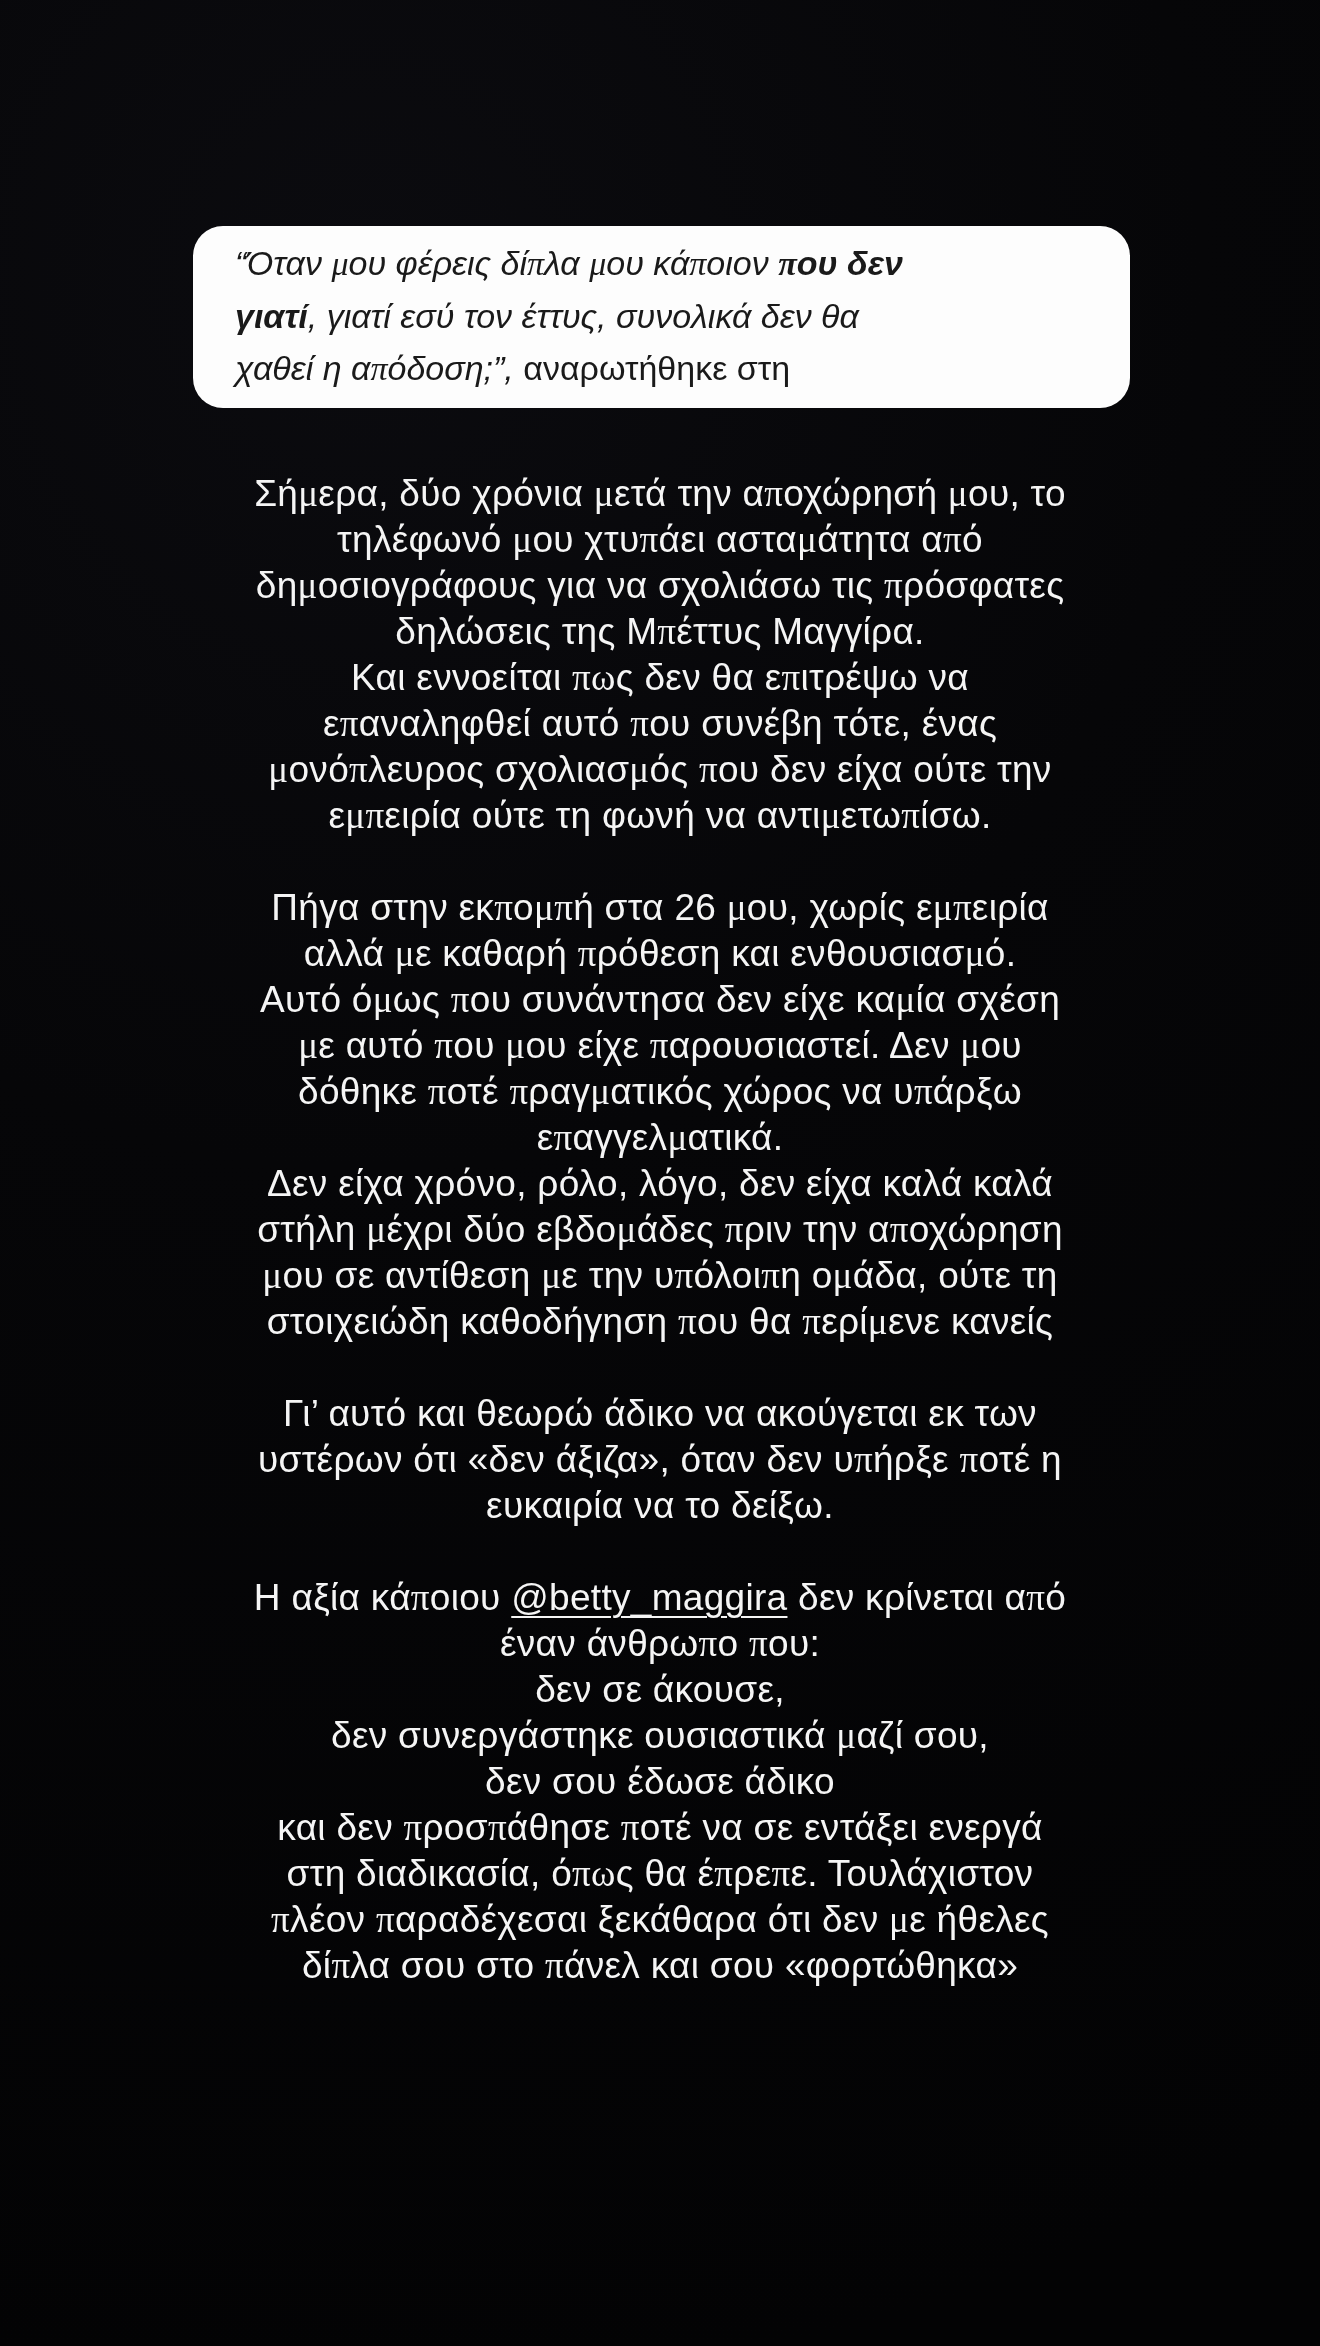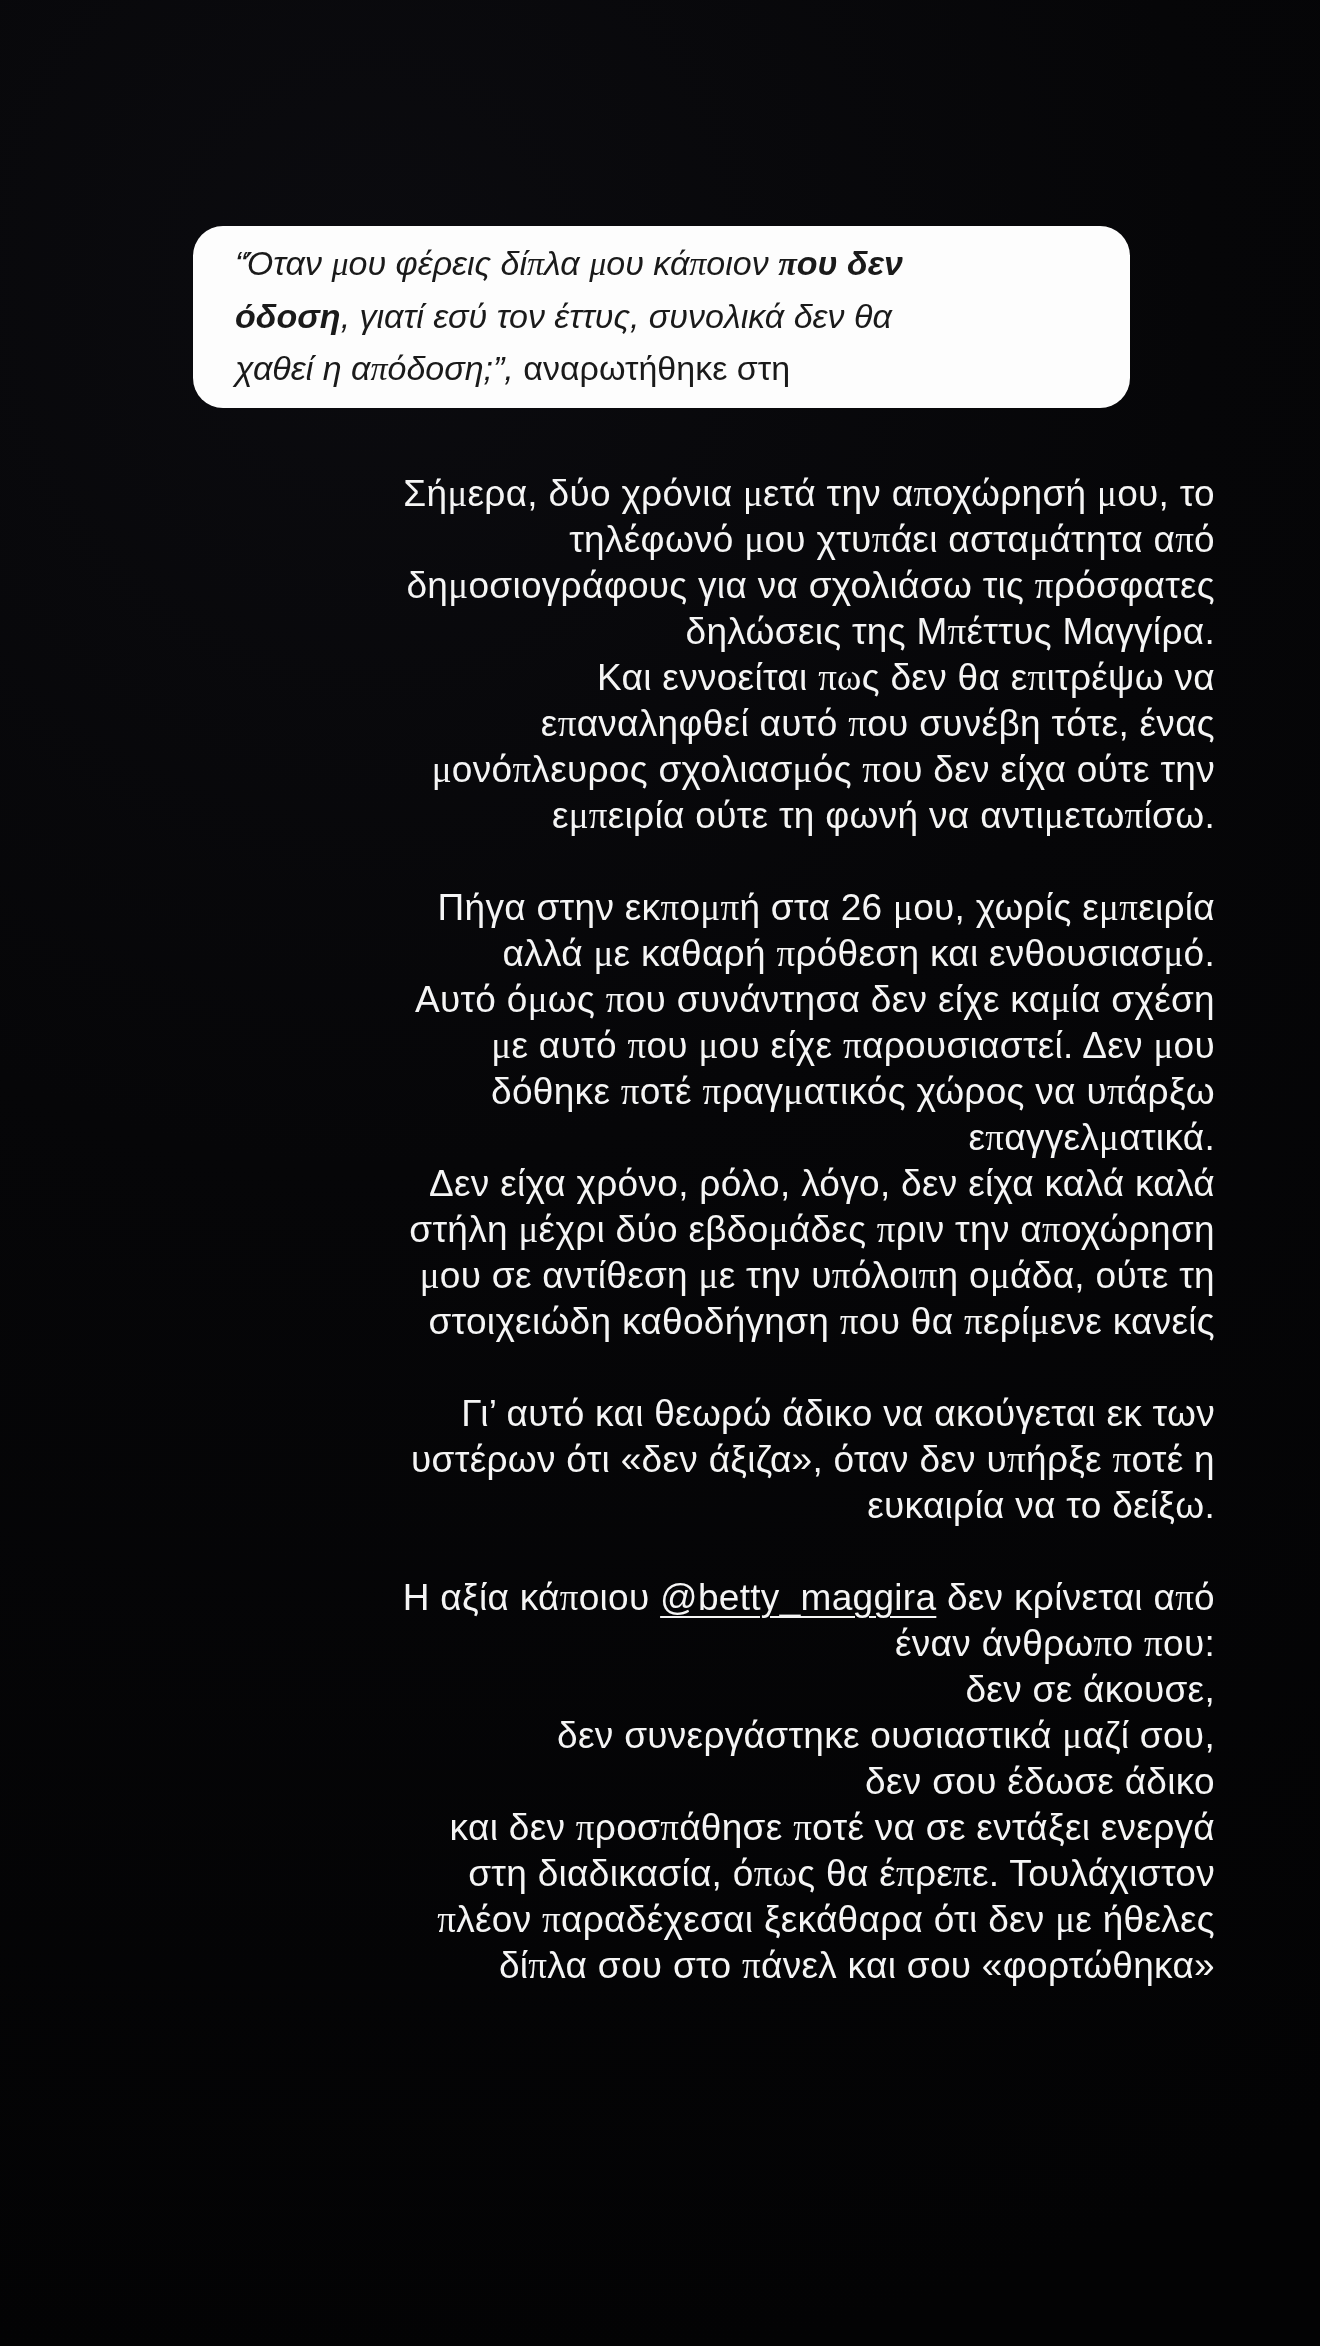--- a/index.html
+++ b/index.html
@@ -44,38 +44,38 @@
     top: 471px;
     width: 1110px;
     text-align: center;
     color: #f5f5f5;
     font-size: 37px;
     line-height: 46px;
     letter-spacing: 0.3px;
   }
   .story .para { margin: 0 0 46px 0; }
   .story .para:last-child { margin-bottom: 0; }
-  .story-line { min-height: 46px; text-align: right; }
+  .story-line { min-height: 46px; }
   
   .ff { font-family: "Liberation Serif", "DejaVu Serif", serif; }
   
   .seg.mention {
     font-family: Liberation Sans, sans-serif;
     text-decoration: underline;
     text-decoration-thickness: 2px;
     text-underline-offset: 6px;
   }
 </style>
 </head>
 <body>
 
 <div class="canvas">
   <div class="quote-card" id="quote-card">
       <div class="quote-line"><span class="seg i">“Όταν <span class="ff">μ</span>ου φέρεις δί<span class="ff">π</span>λα <span class="ff">μ</span>ου κά<span class="ff">π</span>οιον </span><span class="seg bi"><span class="ff">π</span>ου δεν</span></div>
-      <div class="quote-line"><span class="seg bi">όδοση</span><span class="seg i">, γιατί εσύ τον έττυς, συνολικά δεν θα</span></div>
+      <div class="quote-line"><span class="seg bi">γιατί</span><span class="seg i">, γιατί εσύ τον έττυς, συνολικά δεν θα</span></div>
       <div class="quote-line"><span class="seg i">χαθεί η α<span class="ff">π</span>όδοση;”, </span><span class="seg r">αναρωτήθηκε στη</span></div>
     </div>
   <div class="story" id="story-text">
       <div class="para">
         <div class="story-line"><span class="seg">Σή<span class="ff">μ</span>ερα, δύο χρόνια <span class="ff">μ</span>ετά την α<span class="ff">π</span>οχώρησή <span class="ff">μ</span>ου, το</span></div>
         <div class="story-line"><span class="seg">τηλέφωνό <span class="ff">μ</span>ου χτυ<span class="ff">π</span>άει αστα<span class="ff">μ</span>άτητα α<span class="ff">π</span>ό</span></div>
         <div class="story-line"><span class="seg">δη<span class="ff">μ</span>οσιογράφους για να σχολιάσω τις <span class="ff">π</span>ρόσφατες</span></div>
         <div class="story-line"><span class="seg">δηλώσεις της Μ<span class="ff">π</span>έττυς Μαγγίρα.</span></div>
         <div class="story-line"><span class="seg">Και εννοείται <span class="ff">πω</span>ς δεν θα ε<span class="ff">π</span>ιτρέψω να</span></div>
         <div class="story-line"><span class="seg">ε<span class="ff">π</span>αναληφθεί αυτό <span class="ff">π</span>ου συνέβη τότε, ένας</span></div>

